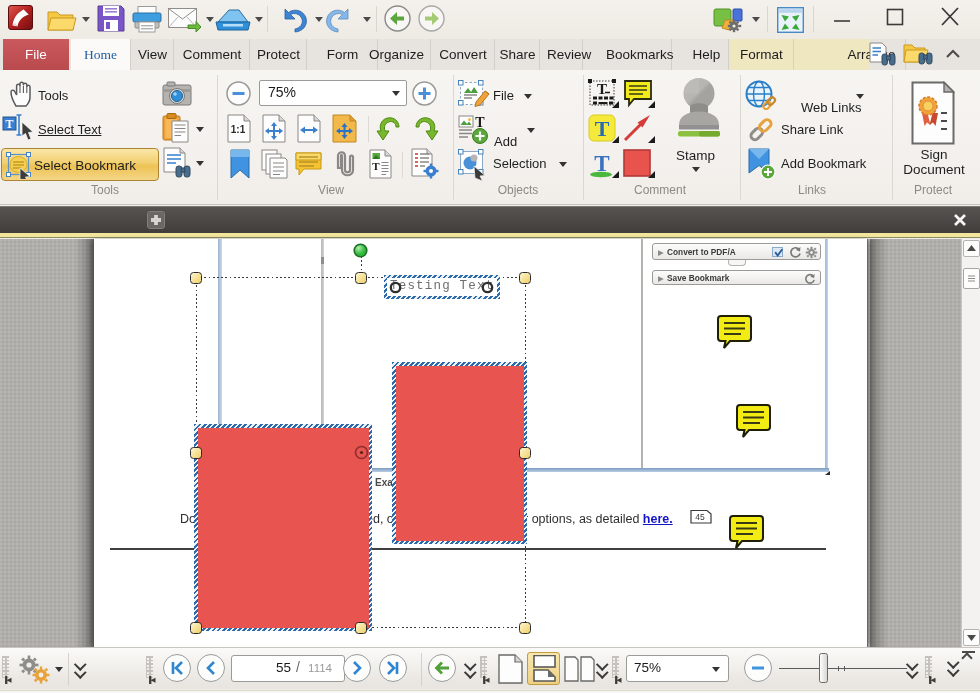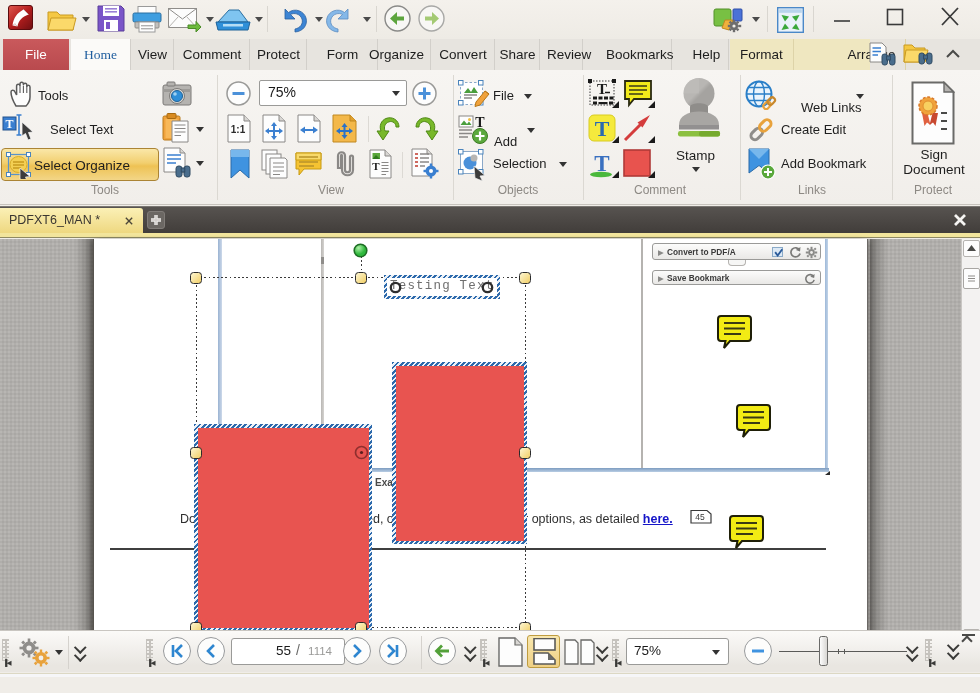--- a/index.html
+++ b/index.html
@@ -36,21 +36,21 @@
 
 #docarea { position:absolute; left:0; top:239px; width:980px; height:408px; background-color:#b0aeab;
   background-image:radial-gradient(circle at 1px 1px, #b8b6b3 22%, transparent 23%),radial-gradient(circle at 3px 3px, #a9a7a4 22%, transparent 23%);
   background-size:4px 4px; }
 #page { position:absolute; left:93px; top:0; width:775px; height:408px; background:#ffffff;
   border-left:1.5px solid #57544f; border-right:1.5px solid #6b6865;
   box-shadow:-4px 0 5px -2px rgba(35,33,30,0.4), 4px 0 5px -2px rgba(35,33,30,0.4); }
 #vscroll { position:absolute; left:961px; top:0; width:19px; height:408px; background:#f3f2f1; border-left:1px solid #c9c7c4; }
 
 
-#bottombar { position:absolute; left:0; top:630px; width:980px; height:42px; background:linear-gradient(#fbfaf8,#e9e6e1 85%); border-top:1px solid #c9c6c1; }
+#bottombar { position:absolute; left:0; top:647px; width:980px; height:42px; background:linear-gradient(#fbfaf8,#e9e6e1 85%); border-top:1px solid #c9c6c1; }
 .circbtn { position:absolute; width:28px; height:28px; border-radius:50%; border:1.5px solid #989a9c; background:#fdfdfc; }
 
 
 .ico { position:absolute; }
 
 
 .hatch { background:repeating-linear-gradient(135deg,#2d6aac 0 2px,#edf2f8 2px 3.6px); }
 .redfill { position:absolute; inset:3.5px; background:#e85450; }
 .dashh { height:1.4px; background:repeating-linear-gradient(90deg,#3a3a3a 0 1.8px,transparent 1.8px 4.2px); }
 .dashv { width:1.4px; background:repeating-linear-gradient(180deg,#3a3a3a 0 1.8px,transparent 1.8px 4.2px); }
@@ -242,21 +242,21 @@
       <circle cx="15" cy="15" r="5.5" fill="#2f8fd8" stroke="#1f6298"></circle>
       <circle cx="13" cy="13" r="1.8" fill="#9fd0f0"></circle>
     </svg>
 
     <svg class="ico" style="left:2px;top:44px;" width="34" height="30" viewBox="0 0 34 30">
       <rect x="1" y="3" width="13" height="13" fill="#3a7fd0" stroke="#24538c"></rect>
       <text x="7.5" y="13.5" font-family="Liberation Serif" font-size="12" font-weight="bold" fill="#fff" text-anchor="middle">T</text>
       <path d="M17 1 L17 21 M14.5 1 L19.5 1 M14.5 21 L19.5 21" stroke="#3a7fd0" stroke-width="1.6" fill="none"></path>
       <path d="M20 8 L31 18 L26.5 18.5 L29 25 L26 26 L23.5 19.5 L20 22 Z" fill="#3c3c3c" stroke="#f5f5f5" stroke-width="0.8"></path>
     </svg>
-    <div class="rbtn-text" style="position:absolute;left:50px;top:52px;">Select Text</div>
+    <div class="rbtn-text" style="position:absolute;left:38px;top:52px;text-decoration:underline;">Select Text</div>
 
     <svg class="ico" style="left:162px;top:43px;" width="30" height="30" viewBox="0 0 30 30">
       <rect x="1" y="3" width="17" height="24" rx="1.5" fill="#f0a23c" stroke="#b87818"></rect>
       <rect x="5" y="0.5" width="9" height="5" rx="1" fill="#d88a20" stroke="#a86a10"></rect>
       <rect x="3.5" y="6" width="12" height="19" fill="#f8b858"></rect>
       <path d="M10 8 L26 8 L26 29 L10 29 Z" fill="#fdfdfd" stroke="#8a8886"></path>
       <path d="M12.5 12 L23.5 12 M12.5 15.5 L23.5 15.5 M12.5 19 L23.5 19 M12.5 22.5 L19 22.5" stroke="#8a8886" stroke-width="1.2"></path>
     </svg>
     <div class="drop" style="left:196px;top:57px;position:absolute;border-top-color:#333;"></div>
 
@@ -266,21 +266,21 @@
       <ellipse cx="12.5" cy="12.5" rx="8.5" ry="8" fill="#f3cf53" stroke="#d8ae2a"></ellipse>
       <path d="M7 10 L18 10 M7 13 L18 13 M7 16 L15 16" stroke="#c89a20" stroke-width="1.4"></path>
       <g fill="#fdfdfd" stroke="#4a84bc">
           <rect x="0.5" y="0.5" width="4" height="4"></rect>
           <rect x="20.5" y="0.5" width="4" height="4"></rect>
           <rect x="0.5" y="20.5" width="4" height="4"></rect>
           <rect x="20.5" y="20.5" width="4" height="4"></rect>
         </g>
       <path d="M14 16 L24 24.5 L19.5 25 L21.5 30 L14 27 Z" fill="#3c3c3c" stroke="#f5f5f5" stroke-width="0.7"></path>
     </svg>
-    <div class="rbtn-text" style="position:absolute;left:34px;top:88px;font-size:13.5px;">Select Organize</div>
+    <div class="rbtn-text" style="position:absolute;left:34px;top:88px;font-size:13.5px;">Select Bookmark</div>
 
     <svg class="ico" style="left:163px;top:77px;" width="30" height="32" viewBox="0 0 30 32">
       <path d="M1 1 L17 1 L22 6 L22 25 L1 25 Z" fill="#fdfdfd" stroke="#8a8886"></path>
       <path d="M17 1 L17 6 L22 6" fill="#d8d6d3" stroke="#8a8886"></path>
       <path d="M4 8 L18 8 M4 12 L18 12 M4 16 L13 16" stroke="#3a7fd0" stroke-width="1.6"></path>
       <g fill="#4a6d8c" stroke="#2f4a62">
           <rect x="13" y="19" width="6" height="11" rx="2.5"></rect>
           <rect x="21" y="19" width="6" height="11" rx="2.5"></rect>
           <rect x="18.2" y="21" width="3.6" height="4"></rect>
         </g>
@@ -503,21 +503,21 @@
       </g>
     </svg>
     <div class="rbtn-text" style="position:absolute;left:781px;top:30px;margin-left:20px;">Web Links</div>
     <div class="drop" style="left:856px;top:24px;position:absolute;border-top-color:#333;"></div>
     <svg class="ico" style="left:746px;top:44px;" width="30" height="30" viewBox="0 0 30 30">
       <g transform="rotate(-45 15 15)" fill="none">
         <rect x="2" y="11.5" width="13" height="8" rx="4" stroke="#8f8d8a" stroke-width="3"></rect>
         <rect x="14" y="11.5" width="13" height="8" rx="4" stroke="#e8a23c" stroke-width="3"></rect>
       </g>
     </svg>
-    <div class="rbtn-text" style="position:absolute;left:781px;top:52px;">Create Edit</div>
+    <div class="rbtn-text" style="position:absolute;left:781px;top:52px;">Share Link</div>
     <svg class="ico" style="left:747px;top:78px;" width="30" height="32" viewBox="0 0 30 32">
       <path d="M2 1 L22 1 L22 25 L12 17.5 L2 25 Z" fill="#3f93e0" stroke="#2a6aa8"></path>
       <path d="M2 1 L22 1 L12 11 Z" fill="#77b7ec"></path>
       <circle cx="21" cy="24" r="7" fill="#5aa83c" stroke="#fff" stroke-width="1.2"></circle>
       <path d="M21 20 L21 28 M17 24 L25 24" stroke="#fff" stroke-width="2"></path>
     </svg>
     <div class="rbtn-text" style="position:absolute;left:781px;top:86px;">Add Bookmark</div>
 
     <svg class="ico" style="left:911px;top:11px;" width="44" height="64" viewBox="0 0 44 64">
       <path d="M1.5 1.5 L33 1.5 L42.5 11 L42.5 62.5 L1.5 62.5 Z" fill="#fdfdfd" stroke="#6a6a68" stroke-width="2"></path>
@@ -539,26 +539,20 @@
     <div class="gsep" style="left:892px;"></div>
     <div class="glabel" style="left:45px;">Tools</div>
     <div class="glabel" style="left:271px;">View</div>
     <div class="glabel" style="left:458px;">Objects</div>
     <div class="glabel" style="left:600px;">Comment</div>
     <div class="glabel" style="left:752px;">Links</div>
     <div class="glabel" style="left:873px;">Protect</div>
   </div>
 
   <div id="dtabbar">
-    <div id="dtab">
-        <span>PDFXT6_MAN *</span>
-      <svg style="position:absolute;left:124px;top:8px;" width="10" height="10" viewBox="0 0 11 11">
-          <path d="M2 2 L9 9 M9 2 L2 9" stroke="#4a4538" stroke-width="1.5"></path>
-        </svg>
-    </div>
     <div style="position:absolute;left:147px;top:4px;width:18px;height:18px;background:#6b6763;border-radius:3px;border:1px solid #807c78;">
       <svg width="16" height="16" viewBox="0 0 16 16">
           <path d="M8 3 L8 13 M3 8 L13 8" stroke="#f0efed" stroke-width="3.4"></path>
           <path d="M8 3 L8 13 M3 8 L13 8" stroke="#cfccc8" stroke-width="1.4"></path>
         </svg>
     </div>
     <svg style="position:absolute;left:952px;top:5px;" width="16" height="16" viewBox="0 0 16 16">
         <path d="M3 3 L13 13 M13 3 L3 13" stroke="#f5f4f2" stroke-width="2.8"></path>
       </svg>
   </div>

